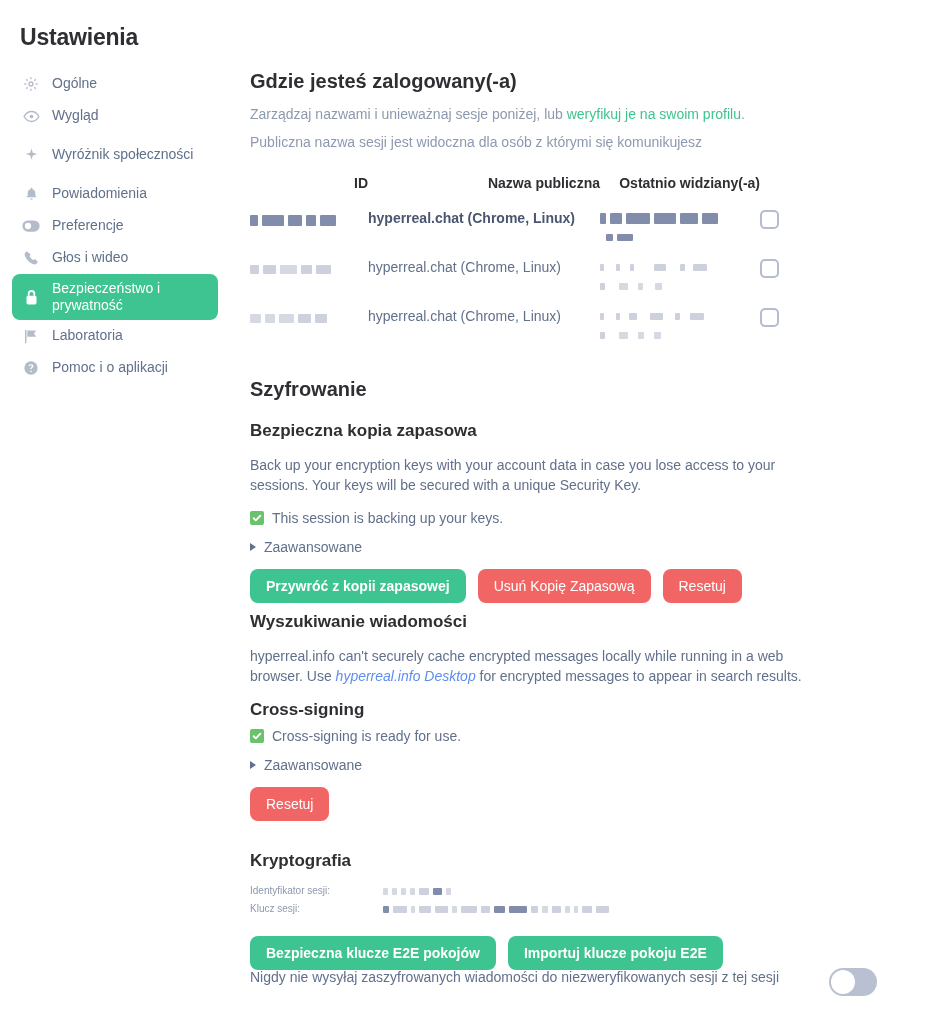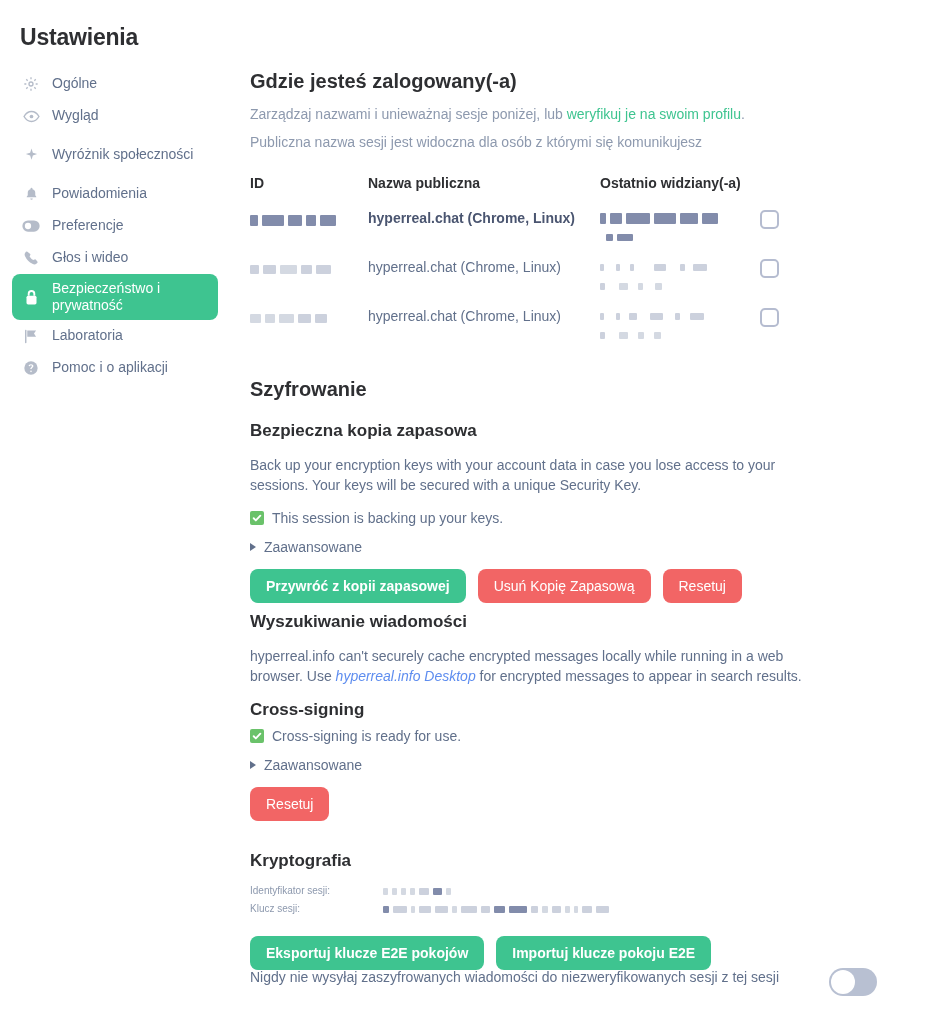--- a/index.html
+++ b/index.html
@@ -44,21 +44,21 @@
   .link-green { color: #3ec490; text-decoration: none; cursor: pointer; }
   .link-blue { color: #5e8def; text-decoration: none; cursor: pointer; font-style: italic; }
 
   .sec-sessions { position: absolute; left: 0; top: 70px; width: 677px; }
   .sub1 { margin-top: 11px; }
   .sub2 { margin-top: 8px; }
 
   
   table.sessions { border-collapse: collapse; margin-top: 22px; width: 560px; }
   table.sessions th {
-    text-align: left; font-size: 14px; font-weight: 700; color: #2e2f32;
+    text-align: right; font-size: 14px; font-weight: 700; color: #2e2f32;
     padding: 0 0 12px 0; vertical-align: top;
   }
   th.c-id { width: 118px; }
   th.c-name { width: 232px; }
   th.c-seen { width: 160px; }
   th.c-chk { width: 50px; }
   table.sessions td { padding: 7px 0 7px 0; vertical-align: top; font-size: 14px; color: #61708b; }
   tr.current td { font-weight: 700; color: #4a5570; }
 
   
@@ -365,21 +365,21 @@
         </div>
         <div class="kv-row">
           <span class="kv-key">Klucz sesji:</span>
           <span class="redact">
             <span class="rd thin" style="width:6px"></span><span class="rd light thin" style="width:14px"></span><span class="rd faint thin" style="width:4px"></span><span class="rd light thin" style="width:12px"></span><span class="rd light thin" style="width:13px"></span><span class="rd faint thin" style="width:5px"></span><span class="rd light thin" style="width:16px"></span><span class="rd light thin" style="width:9px"></span><span class="rd thin" style="width:11px"></span><span class="rd thin" style="width:18px"></span><span class="rd light thin" style="width:7px"></span><span class="rd faint thin" style="width:6px"></span><span class="rd light thin" style="width:9px"></span><span class="rd faint thin" style="width:5px"></span><span class="rd faint thin" style="width:4px"></span><span class="rd light thin" style="width:10px"></span><span class="rd light thin" style="width:13px"></span>
           </span>
         </div>
       </div>
 
       <div class="btn-row" style="margin-top:18px">
-        <button class="btn primary">Eksportuj klucze E2E pokojów</button>
+        <button class="btn primary">Bezpieczna klucze E2E pokojów</button>
         <button class="btn primary">Importuj klucze pokoju E2E</button>
       </div>
     </section>
 
     <div class="toggle-row">
       <span class="toggle-label">Nigdy nie wysyłaj zaszyfrowanych wiadomości do niezweryfikowanych sesji z tej sesji</span>
       <span class="switch">
         <span class="knob"></span>
       </span>
     </div>

